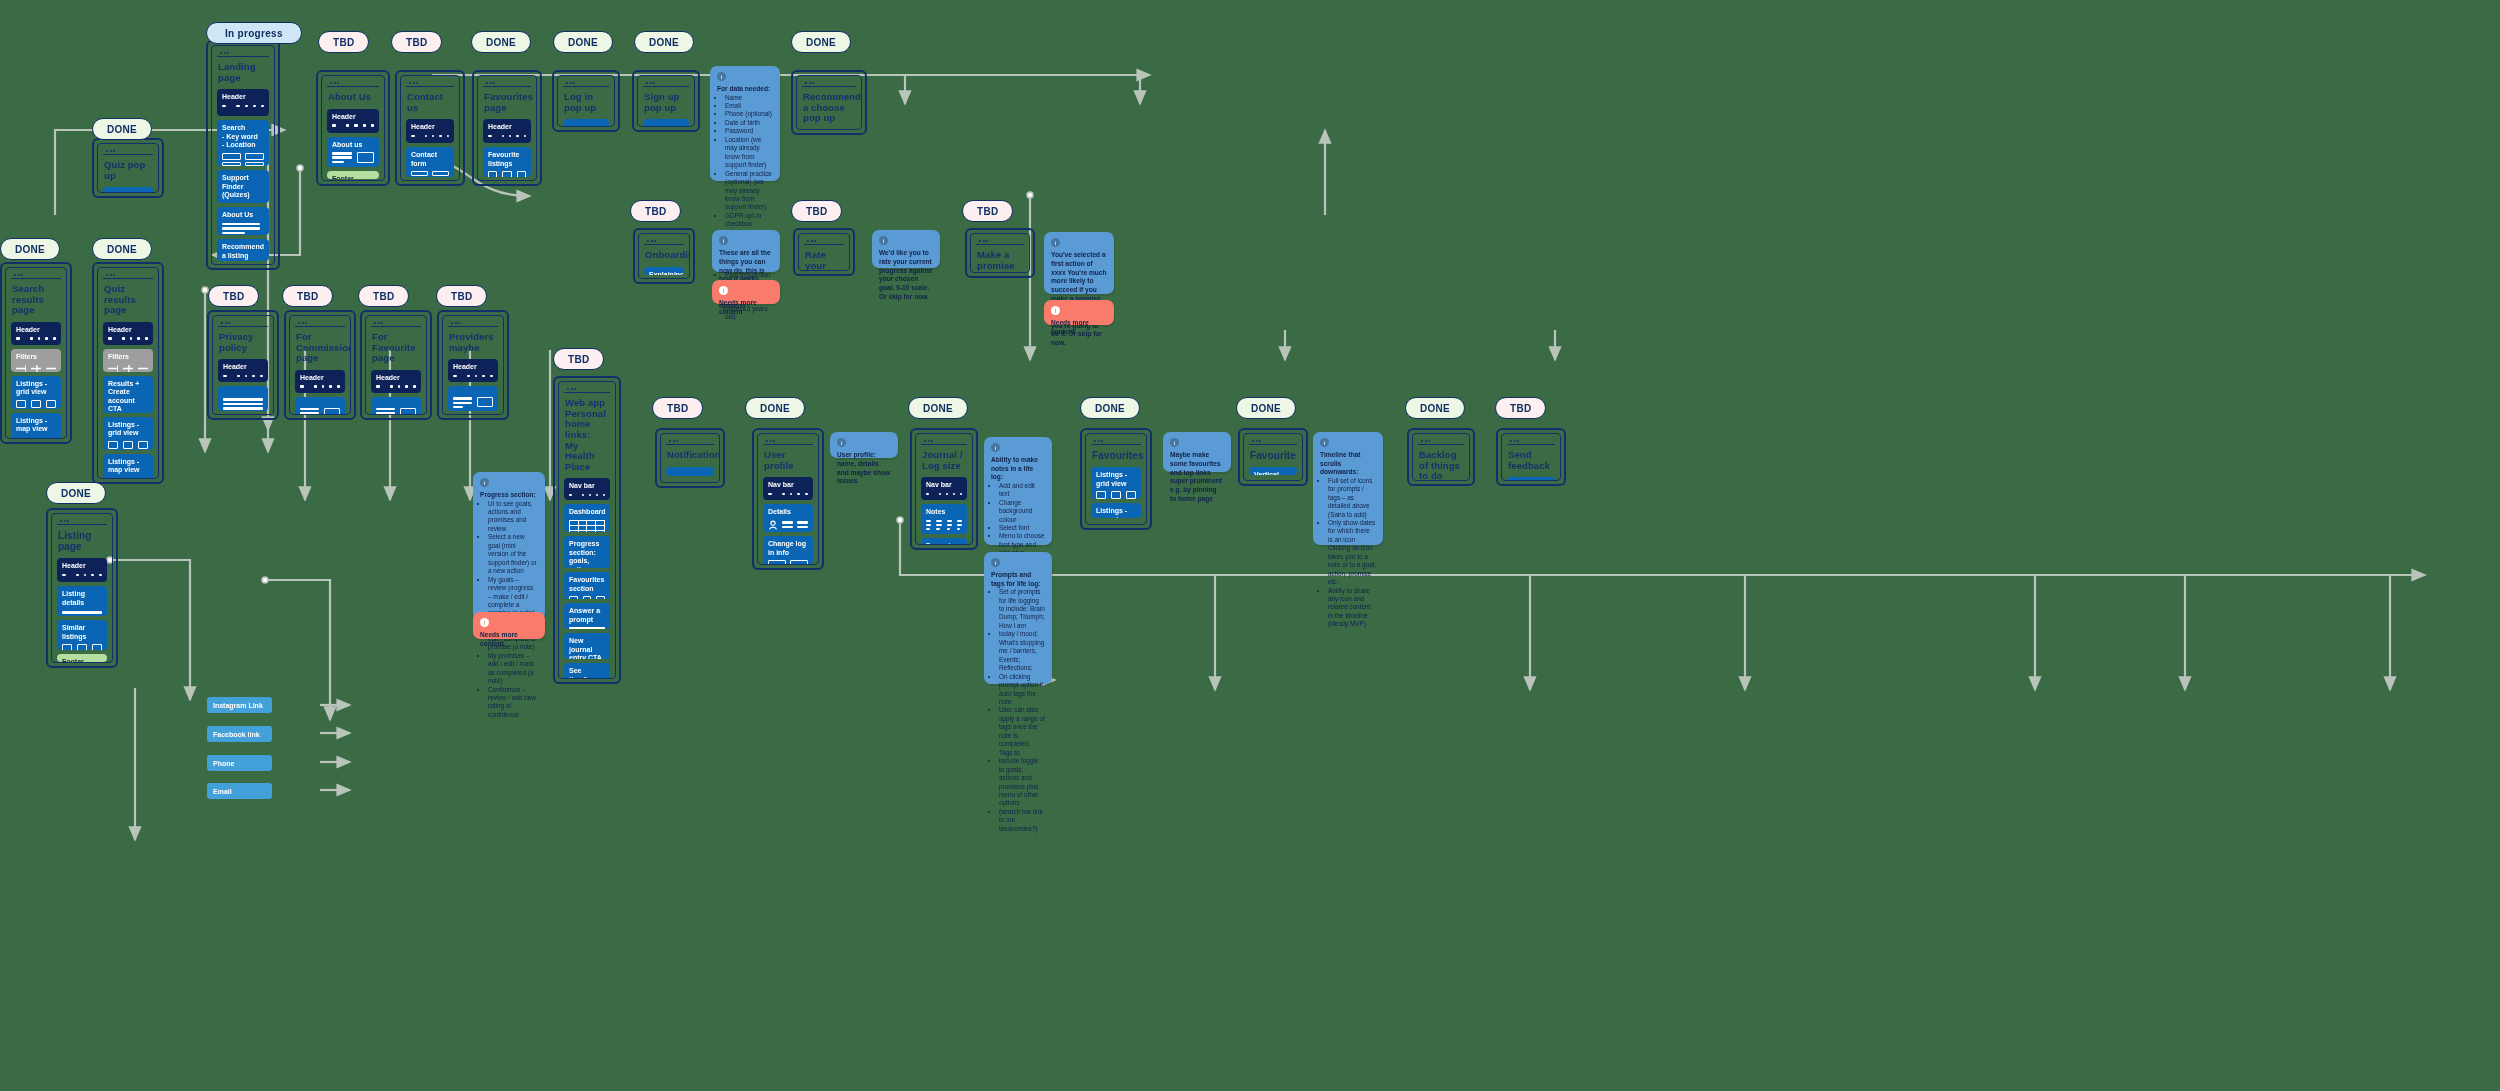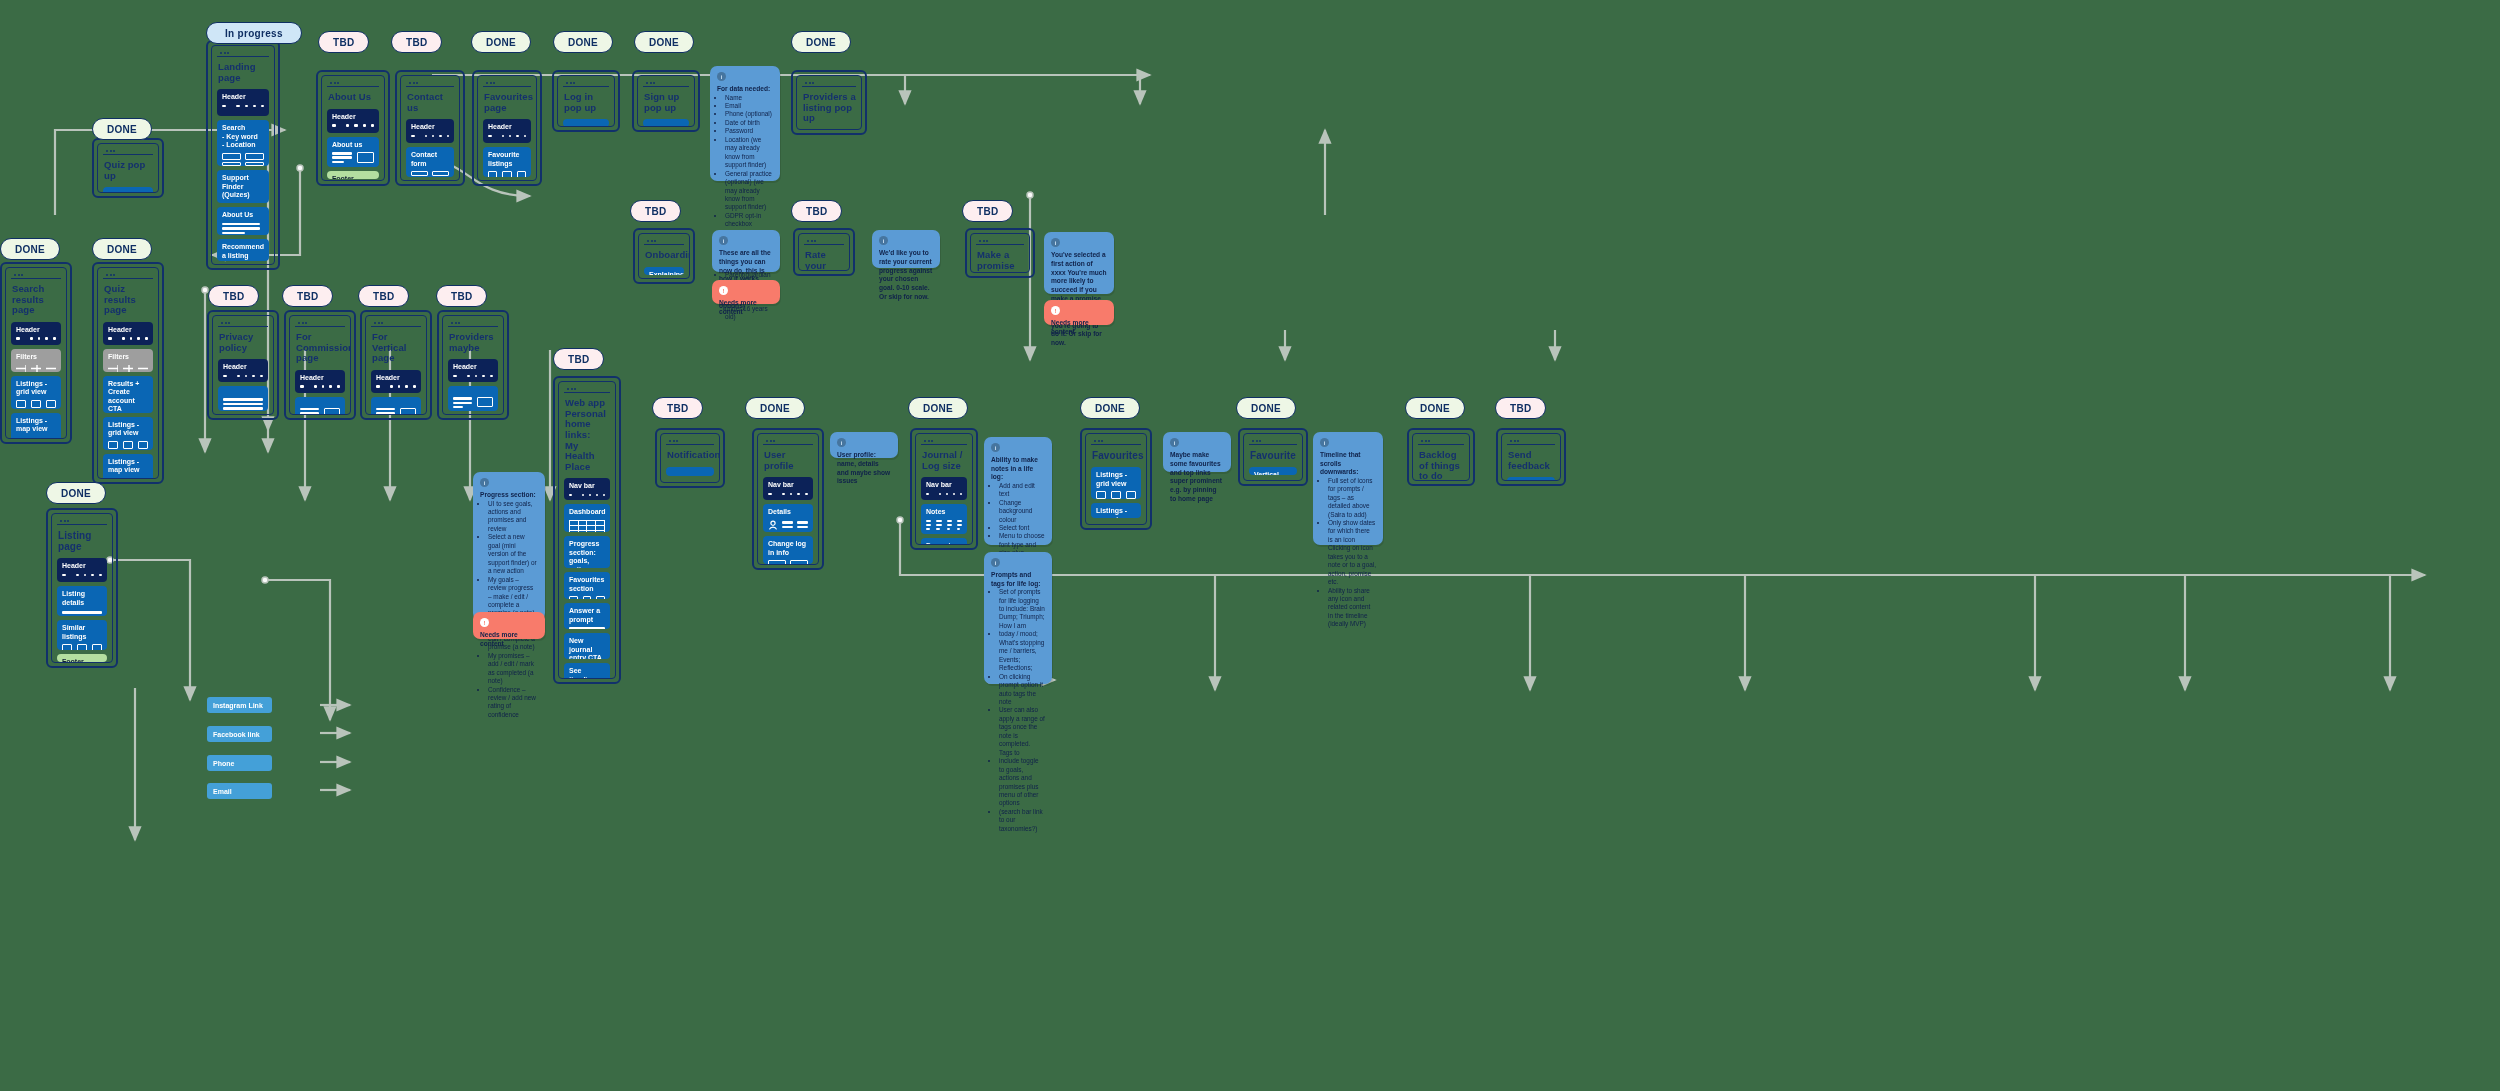--- a/index.html
+++ b/index.html
@@ -381,21 +381,21 @@
   </div>
 </div>
 
 <div class="frame" style="left:791px;top:70px;width:76px;height:65px">
   <div class="inner">
     <div class="chrome">
           <i class="dot"></i>
           <i class="dot"></i>
           <i class="dot"></i>
         </div>
-    <div class="ftitle">Providers a listing pop up</div>
+    <div class="ftitle">Recommend a choose pop up</div>
     <div class="blk blue grow">
       
       
     </div>
   </div>
 </div>
 
 <div class="note" style="left:710px;top:66px;width:70px;height:115px">
   <div class="ic">i</div>
   <div class="ttl">For data needed:</div>
@@ -630,21 +630,21 @@
   </div>
 </div>
 
 <div class="frame" style="left:360px;top:310px;width:72px;height:110px">
   <div class="inner">
     <div class="chrome">
           <i class="dot"></i>
           <i class="dot"></i>
           <i class="dot"></i>
         </div>
-    <div class="ftitle">For Vertical page</div>
+    <div class="ftitle">For Favourite page</div>
     <div class="blk navy" style="height:23px">
           <div class="bt">Header</div>
       <div class="row">
             <div class="bar" style="width:8px"></div>
             <div style="flex:1"></div>
             <div class="bar" style="width:6px"></div>
             <div class="bar" style="width:6px"></div>
             <div class="bar" style="width:6px"></div>
             <div class="bar" style="width:6px"></div>
           </div>

